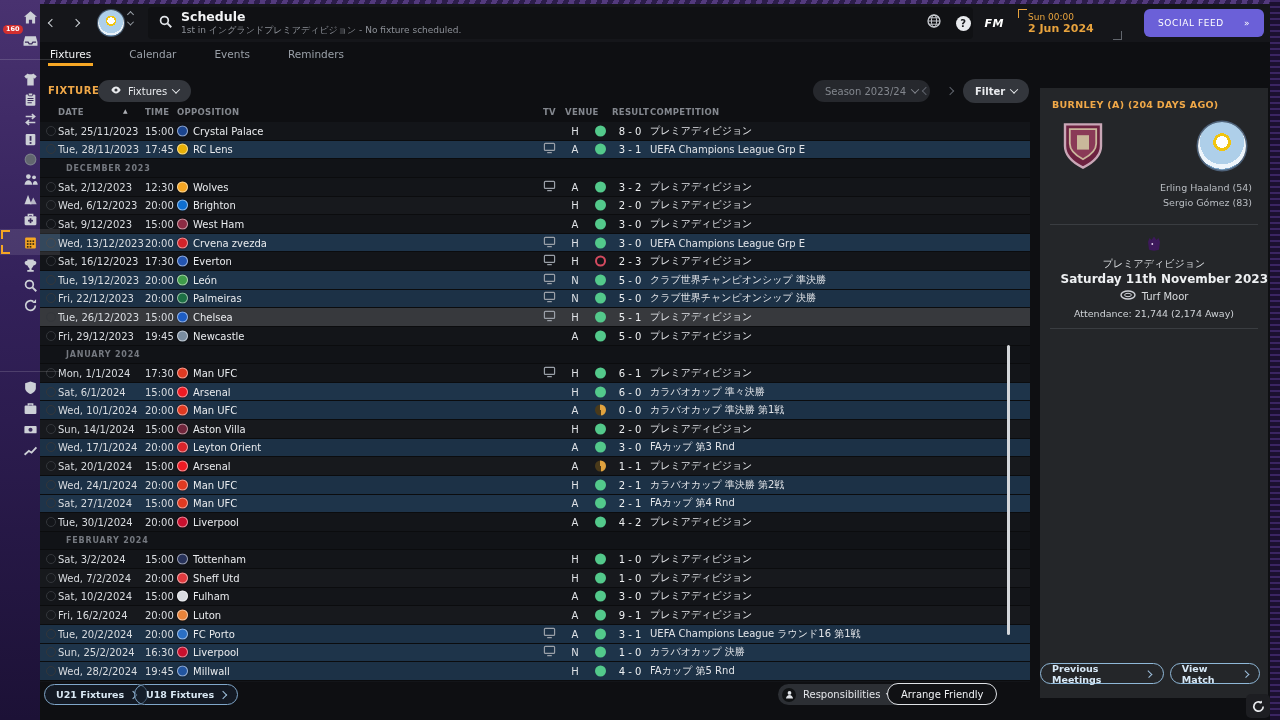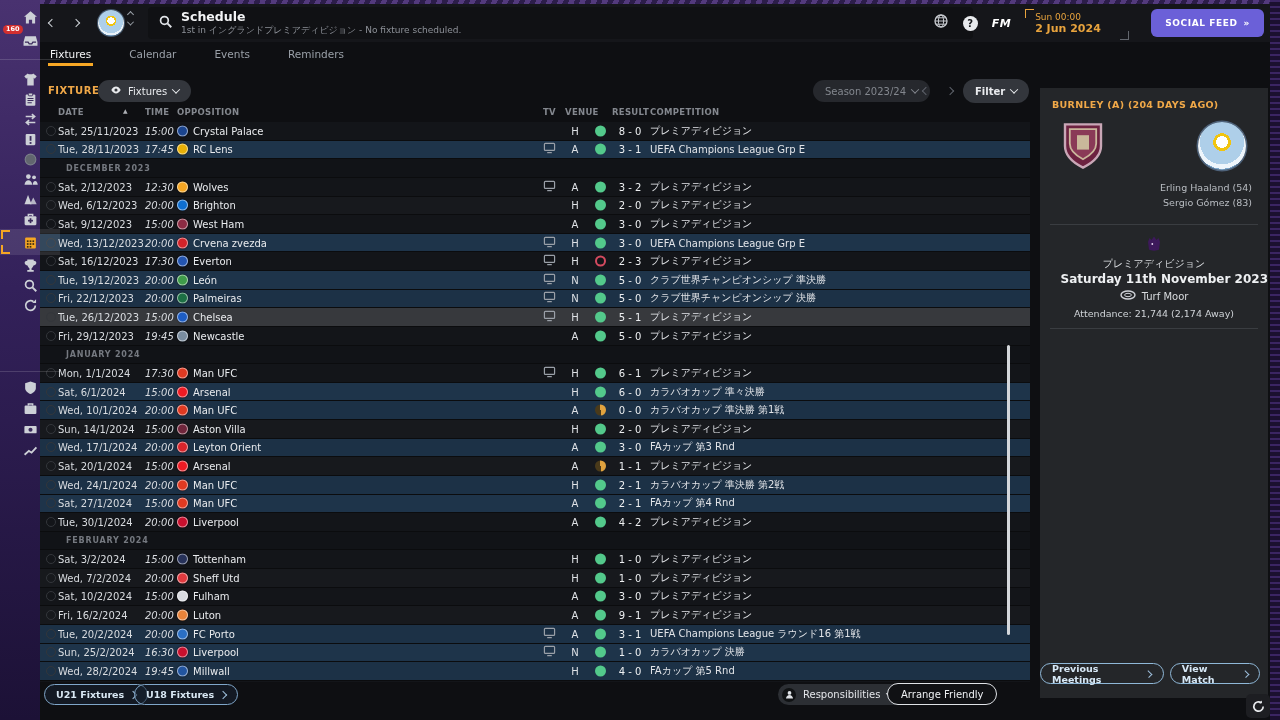--- a/index.html
+++ b/index.html
@@ -41,22 +41,22 @@
   .t-sub{font-size:9px;color:#8d9198;line-height:1.2;}
   .hdr-right{position:absolute;right:0;top:0;height:38px;display:flex;align-items:center;gap:14px;padding-right:6px;}
   .help-circ{width:15px;height:15px;border-radius:50%;background:#e8eaed;color:#17181c;
     font-size:10px;font-weight:bold;display:flex;align-items:center;justify-content:center;}
   .fm-logo{font-size:11px;font-weight:bold;font-style:italic;color:#fff;letter-spacing:.5px;}
   .datebox{position:relative;color:#e8a33d;padding:3px 10px;min-width:70px;}
   .datebox::before{content:"";position:absolute;left:0;top:0;width:8px;height:8px;border-left:1.5px solid #e8a33d;border-top:1.5px solid #e8a33d;}
   .datebox::after{content:"";position:absolute;right:-14px;bottom:-2px;width:8px;height:8px;border-right:1.5px solid #62666d;border-bottom:1.5px solid #62666d;}
   .d-time{font-size:9px;}
   .d-date{font-size:11px;font-weight:bold;}
-  .social-btn{margin-left:22px;background:#6b60d8;color:#fff;font-size:9px;font-weight:bold;
-    border-radius:6px;padding:9px 14px;letter-spacing:.6px;display:flex;align-items:center;gap:6px;}
+  .social-btn{margin-left:22px;background:#6b60d8;color:#fff;font-size:9px;font-weight:normal;
+    border-radius:6px;padding:9px 14px;letter-spacing:.6px;display:flex;align-items:center;gap:20px;}
   
   .tabbar{position:absolute;left:40px;top:42px;right:10px;height:24px;display:flex;gap:34px;padding-left:8px;background:#0e0f12;}
   .tab{position:relative;font-size:10.5px;color:#9aa0a8;display:flex;align-items:center;padding:0 2px;}
   .tab.active{color:#f2f3f5;}
   .tab.active::after{content:"";position:absolute;left:0;right:0;bottom:0;height:3px;background:#f7a825;}
   
   .fx-toolbar{position:absolute;left:40px;top:78px;width:990px;height:28px;}
   .fx-title{position:absolute;left:8px;top:7px;font-size:10px;font-weight:bold;color:#f0a848;letter-spacing:.5px;}
   .pill{display:flex;align-items:center;gap:6px;background:#33363c;border-radius:12px;
     height:22px;padding:0 12px;font-size:10px;color:#e9ebee;}
@@ -69,21 +69,21 @@
   .thead span{position:absolute;top:1px;letter-spacing:.3px;}
   .tbody{position:absolute;left:40px;top:122px;width:990px;height:560px;background:#131519;}
   .row{position:relative;height:17.63px;border-bottom:1px solid #0b0c0e;font-size:10px;padding-left:16px;}
   .row.alt{background:#17191d;}
   .row.blue{background:#1c3146;}
   .row.blue.alt{background:#1e344a;}
   .row.grey{background:#37393d;}
   .row span{position:absolute;top:50%;transform:translateY(-50%);white-space:nowrap;}
   .ck{left:6px;width:8px;height:8px;border:1.5px solid #33363b;border-radius:50%;}
   .c-date{left:18px;color:#d9dce0;}
-  .c-time{left:105px;color:#d9dce0;font-style:italic;}
+  .c-time{left:105px;color:#d9dce0;}
   .c-badge{left:137px;width:11px;height:11px;border-radius:50%;box-shadow:inset 0 0 0 1px rgba(255,255,255,.55),0 0 2px rgba(0,0,0,.6);}
   .c-opp{left:153px;color:#e9ebee;}
   .c-tv{left:503px;}
   .c-ven{left:528px;width:14px;text-align:center;color:#dfe2e6;}
   .c-res{left:555px;width:11px;height:11px;border-radius:50%;}
   .c-res.W{background:#53c98b;}
   .c-res.D{background:conic-gradient(#e0a23e 0 50%,#4a3a1a 50% 100%);}
   .c-res.L{background:transparent;border:2.5px solid #d44a5f;width:7px;height:7px;}
   .c-score{left:573px;width:34px;text-align:center;color:#eef0f2;}
   .c-comp{left:610px;color:#e2e4e8;}

